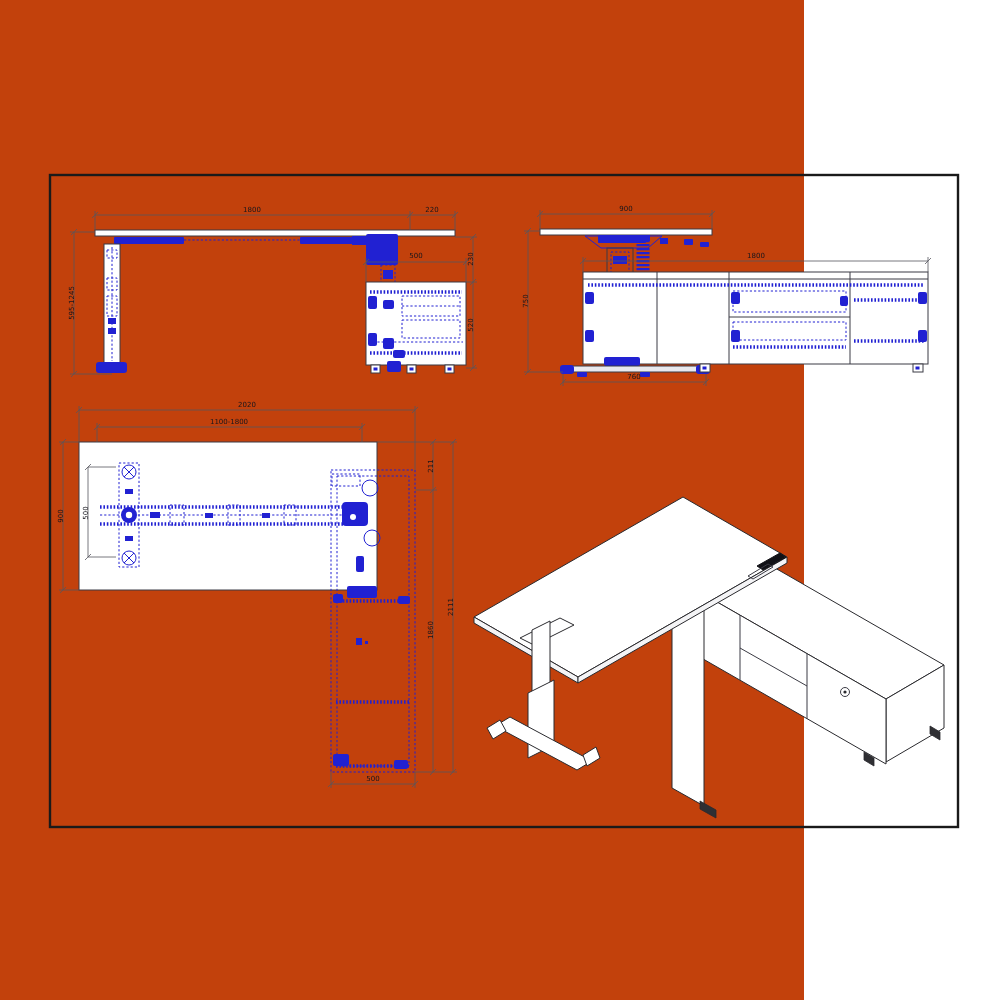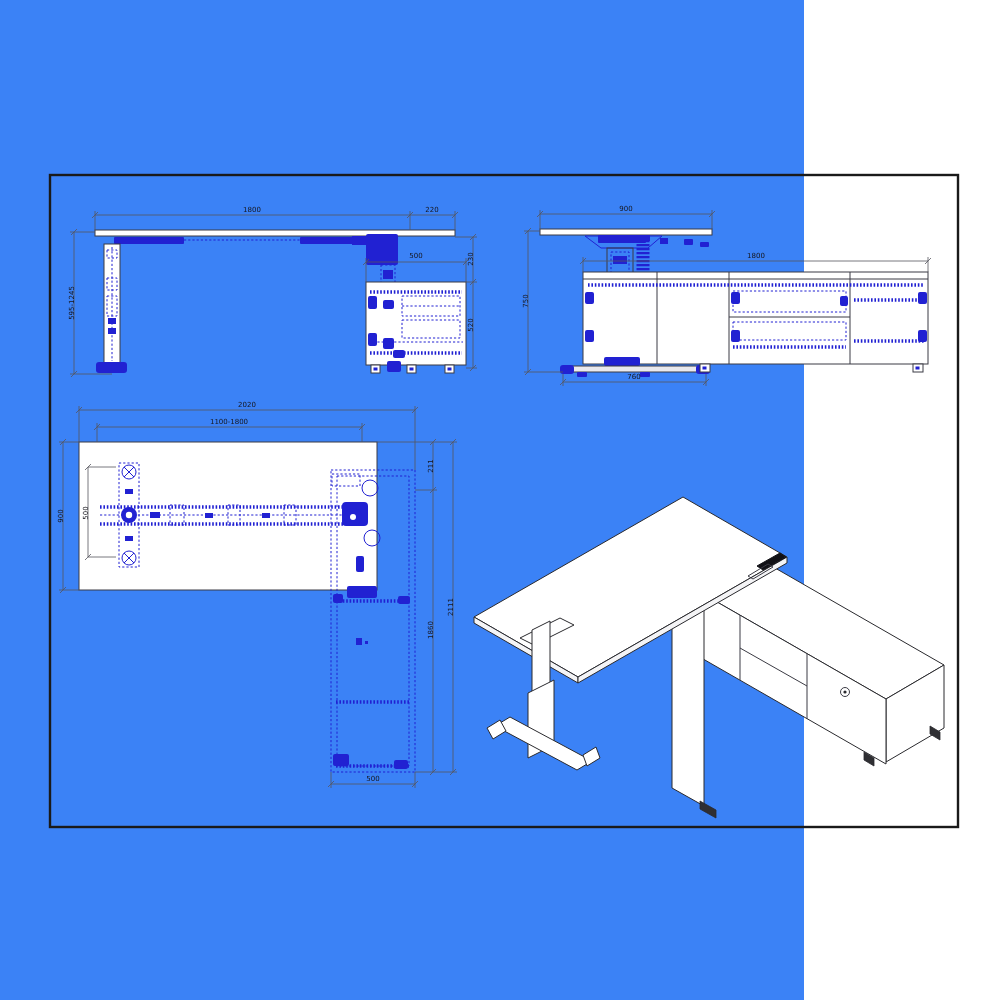--- a/index.html
+++ b/index.html
@@ -1,16 +1,16 @@
 <!DOCTYPE html>
 <html><head>
 <meta charset="utf-8">
 <style>
   html,body{margin:0;padding:0;background:#fff;}
-  #sheet{position:relative;width:804px;height:1000px;background:#3b82f6;font-family:"DejaVu Sans",sans-serif;}
+  #sheet{position:relative;width:804px;height:1000px;background:#c2410c;font-family:"DejaVu Sans",sans-serif;}
   svg{position:absolute;left:0;top:0;}
   .o  {stroke:#3b3b44;fill:#ffffff;stroke-width:1;}
   .ol {stroke:#3b3b44;fill:none;stroke-width:1;}
   .gray{stroke:#3b3b44;fill:#e9e9ee;stroke-width:1;}
   .b  {stroke:#2121d2;fill:none;stroke-width:1;}
   .bd {stroke:#2121d2;fill:none;stroke-width:1;stroke-dasharray:2.2,2;}
   .bdd{stroke:#2121d2;fill:none;stroke-width:3.4;stroke-dasharray:1.6,1.8;}
   .bf {fill:#2121d2;stroke:none;}
   .dim{stroke:#55555e;stroke-width:0.8;fill:none;}
   .dt {font:7px "DejaVu Sans",sans-serif;fill:#16161d;}

